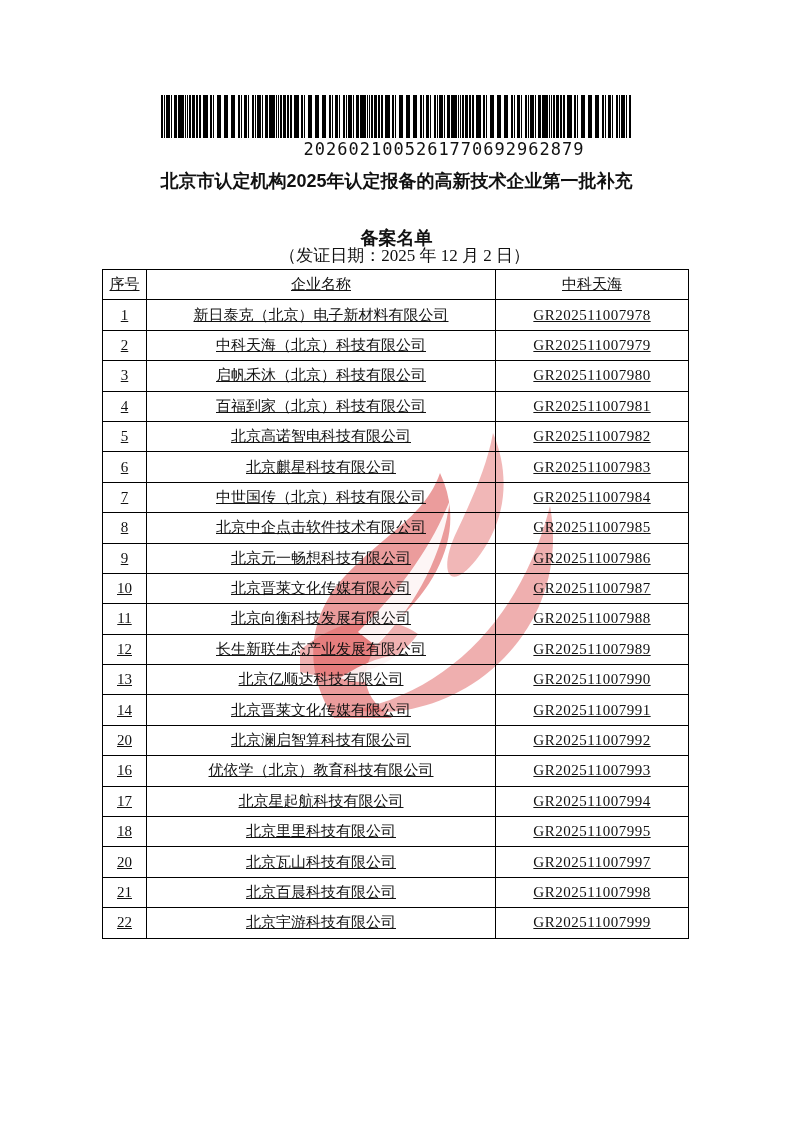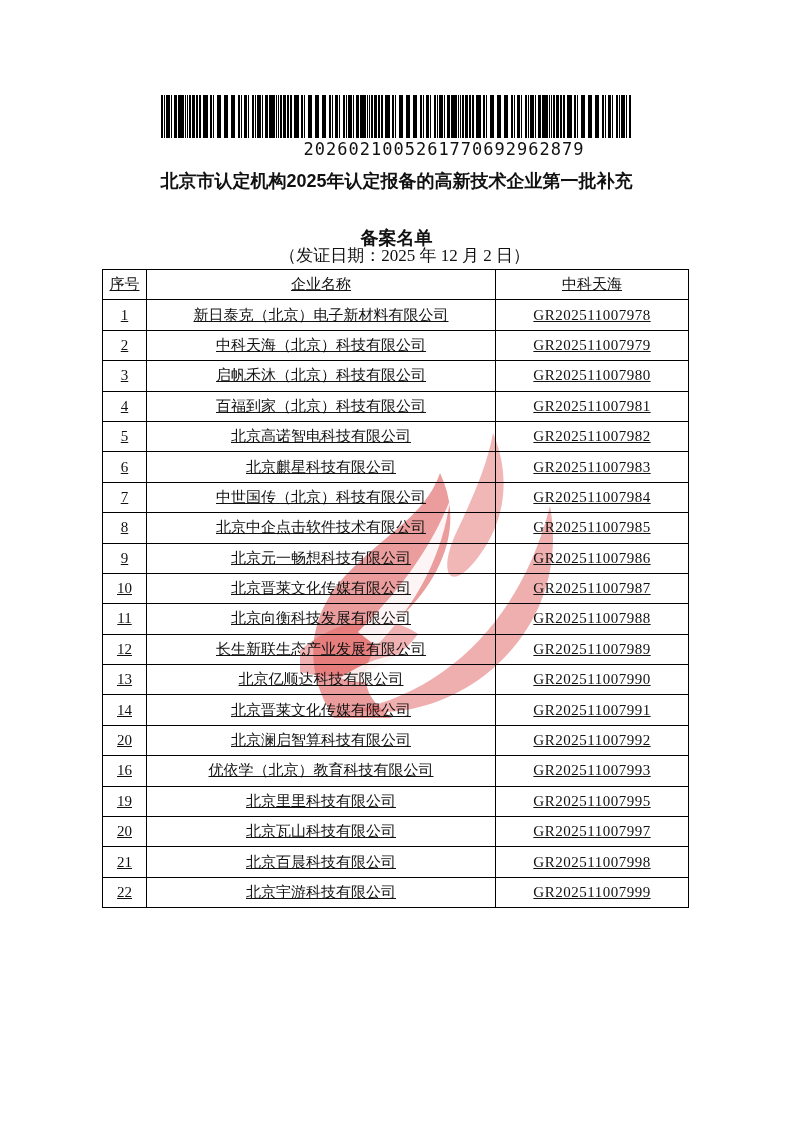--- a/index.html
+++ b/index.html
@@ -239,23 +239,28 @@
     <td>北京澜启智算科技有限公司</td>
     <td class="cert">GR202511007992</td>
   </tr>
 
   <tr>
     <td>16</td>
     <td>优依学（北京）教育科技有限公司</td>
     <td class="cert">GR202511007993</td>
   </tr>
 
-
-  <tr>
-    <td>19</td>
+  <tr>
+    <td>17</td>
+    <td>北京星起航科技有限公司</td>
+    <td class="cert">GR202511007994</td>
+  </tr>
+
+  <tr>
+    <td>18</td>
     <td>北京里里科技有限公司</td>
     <td class="cert">GR202511007995</td>
   </tr>
 
 
   <tr>
     <td>20</td>
     <td>北京瓦山科技有限公司</td>
     <td class="cert">GR202511007997</td>
   </tr>

